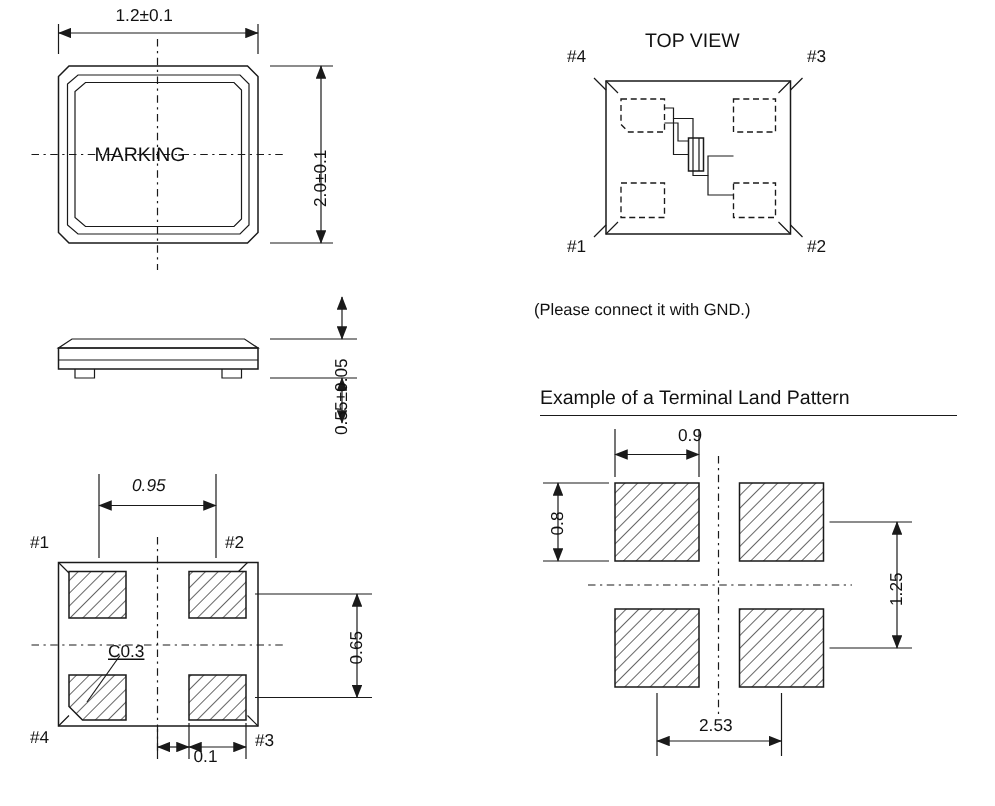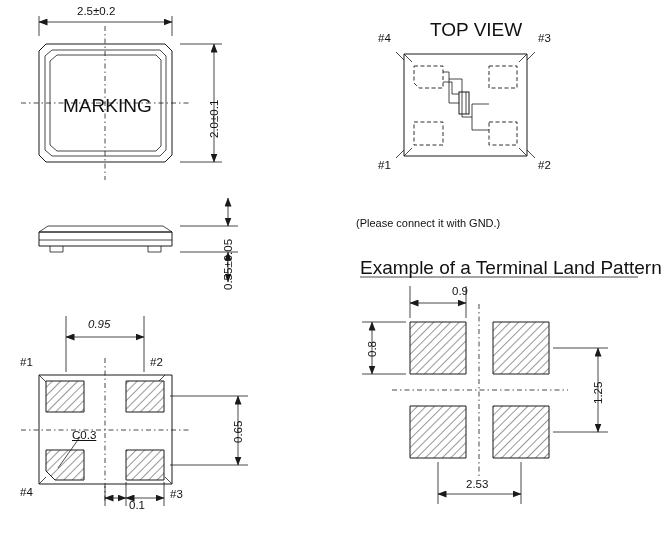--- a/index.html
+++ b/index.html
@@ -21,21 +21,21 @@
     width: 663px;
     height: 537px;
   }
   .lbl {
     position: absolute;
     font-size: 11.5px;
     color: #111111;
     white-space: nowrap;
     line-height: 1;
   }
-  .lbl.big { font-size: 19px; }
+  .lbl.big { font-size: 13px; }
   .lbl.vert {
     transform-origin: 0 0;
     transform: rotate(-90deg);
   }
   .note {
     position: absolute;
     font-size: 11px;
     line-height: 1.45;
     white-space: nowrap;
     color: #111111;
@@ -171,21 +171,21 @@
       <path class="ln-thin" marker-start="url(#arL)" marker-end="url(#ar)" d="M598,348 L598,432"></path>
 
       <path class="ln-thin" d="M438,462 L438,504"></path>
       <path class="ln-thin" d="M521,462 L521,504"></path>
       <path class="ln-thin" marker-start="url(#arL)" marker-end="url(#ar)" d="M438,494 L521,494"></path>
     </g>
 
     <path class="ln-thin" d="M360,277 L638,277"></path>
   </svg>
 
-  <div class="lbl" style="left:77px; top:6px;">2.5±0.2</div>
+  <div class="lbl" style="left:77px; top:6px;">1.2±0.1</div>
   <div class="lbl vert" style="left:209px; top:138px;">2.0±0.1</div>
   <div class="lbl big" style="left:63px; top:96px;text-align:center;">MARKING</div>
 
   <div class="lbl vert" style="left:223px; top:290px;">0.55±0.05</div>
 
   <div class="lbl" style="left:88px; top:319px;font-style:italic;">0.95</div>
   <div class="lbl vert" style="left:233px; top:443px;">0.65</div>
   <div class="lbl" style="left:129px; top:500px;">0.1</div>
   <div class="lbl" style="left:72px; top:430px;text-decoration:underline;">C0.3</div>
 
@@ -193,21 +193,21 @@
   <div class="lbl" style="left:150px; top:357px;">#2</div>
   <div class="lbl" style="left:170px; top:489px;">#3</div>
   <div class="lbl" style="left:20px; top:487px;">#4</div>
 
   <div class="lbl big" style="left:430px; top:20px;">TOP VIEW</div>
   <div class="lbl" style="left:378px; top:33px;">#4</div>
   <div class="lbl" style="left:538px; top:33px;">#3</div>
   <div class="lbl" style="left:378px; top:160px;">#1</div>
   <div class="lbl" style="left:538px; top:160px;">#2</div>
 
-  <div class="note" style="left:356px; top:216px;text-align:right;">(Please connect it with GND.)</div>
+  <div class="note" style="left:356px; top:200px;text-align:right;">(Please connect it with GND.)</div>
 
   <div class="lbl big" style="left:360px; top:258px;">Example of a Terminal Land Pattern</div>
   <div class="lbl" style="left:452px; top:286px;">0.9</div>
   <div class="lbl vert" style="left:367px; top:357px;">0.8</div>
   <div class="lbl vert" style="left:593px; top:404px;">1.25</div>
   <div class="lbl" style="left:466px; top:479px;">2.53</div>
 
 </div>
 
 </body></html>

